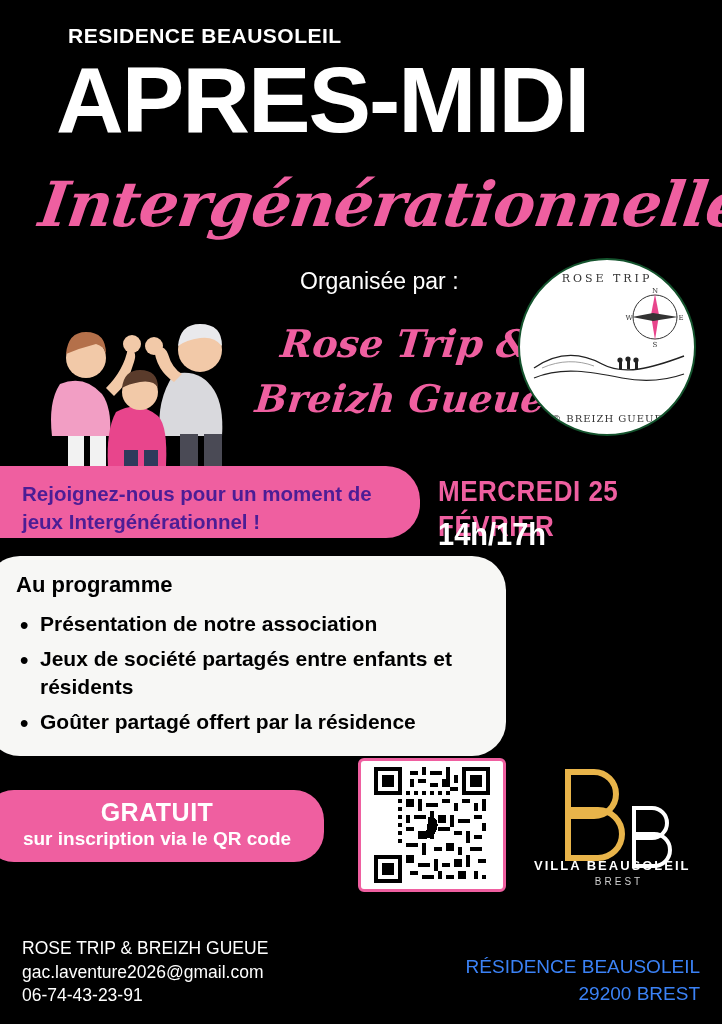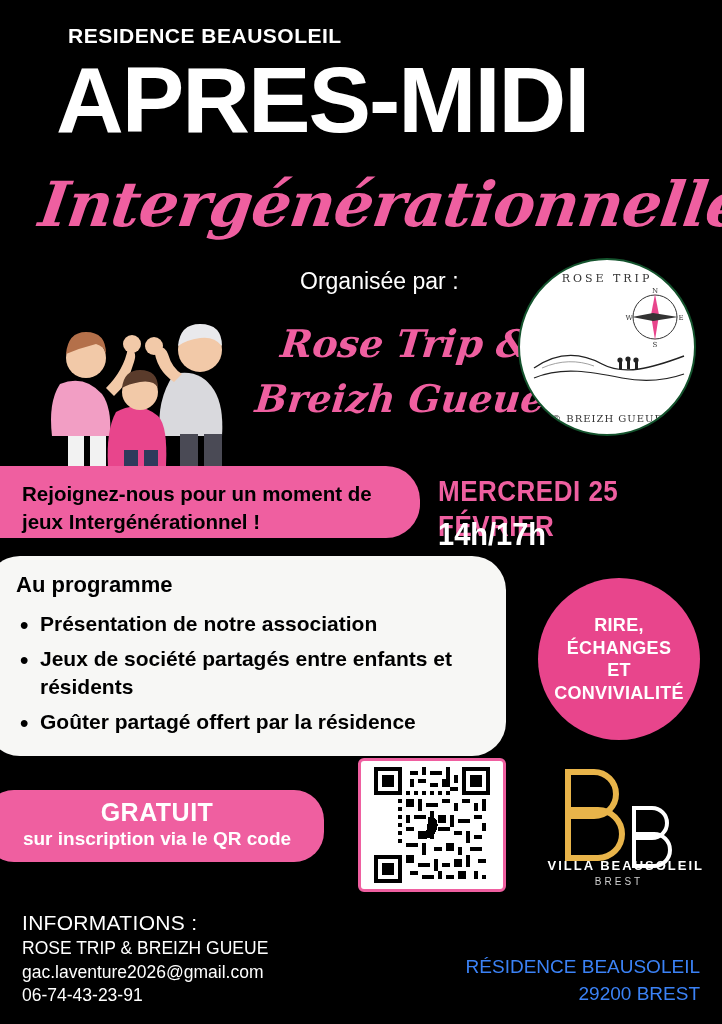--- a/index.html
+++ b/index.html
@@ -118,21 +118,21 @@
     position: absolute;
     left: 0; top: 466px;
     width: 420px;
     padding: 14px 20px 3px 22px;
     background: #ef5fa0;
     border-top-right-radius: 34px;
     border-bottom-right-radius: 34px;
     font-size: 20.5px;
     font-weight: bold;
     line-height: 1.35;
-    color: #000000;
+    color: #4c1d95;
   }
 
   
   .date-line {
     position: absolute;
     left: 438px; top: 474px;
     font-size: 26px;
     font-weight: bold;
     letter-spacing: 0.5px;
     color: #ef5fa0;
@@ -237,21 +237,21 @@
   
   .villa-logo {
     position: absolute;
     right: 18px; top: 752px;
     width: 170px; height: 140px;
   }
   .villa-name {
     position: absolute;
     right: 18px; top: 858px;
     width: 170px;
-    text-align: right;
+    text-align: left;
     font-size: 13px;
     letter-spacing: 2px;
     color: #ffffff;
     font-weight: bold;
   }
   .villa-city {
     position: absolute;
     right: 18px; top: 876px;
     width: 170px;
     text-align: center;
@@ -360,26 +360,20 @@
 
   <div class="programme">
     <h2>Au programme</h2>
     <ul>
       <li>Présentation de notre association</li>
       <li>Jeux de société partagés entre enfants et résidents</li>
       <li>Goûter partagé offert par la résidence</li>
     </ul>
   </div>
 
-  <div class="circle-badge">
-    <span style="white-space: pre-line;">RIRE,
-ÉCHANGES
-ET
-CONVIVIALITÉ</span>
-  </div>
 
   <div class="qr-box">
     <svg class="qr-canvas" viewBox="0 0 29 29" shape-rendering="crispEdges">
       <rect width="29" height="29" fill="#fff"></rect>
       <g fill="#000">
 
         <rect x="0" y="0" width="7" height="1"></rect>
           <rect x="0" y="6" width="7" height="1"></rect>
         <rect x="0" y="0" width="1" height="7"></rect>
           <rect x="6" y="0" width="1" height="7"></rect>
@@ -478,21 +472,20 @@
   <svg class="villa-logo" viewBox="0 0 170 140">
     <path d="M34 20 h26 a22 22 0 0 1 0 44 h-26 Z" fill="none" stroke="#e8b44a" stroke-width="6"></path>
     <path d="M34 58 h30 a24 24 0 0 1 0 48 h-30 Z" fill="none" stroke="#e8b44a" stroke-width="6"></path>
     <path d="M100 56 h18 a15 15 0 0 1 0 30 h-18 Z" fill="none" stroke="#ffffff" stroke-width="4"></path>
     <path d="M100 82 h20 a16 16 0 0 1 0 32 h-20 Z" fill="none" stroke="#ffffff" stroke-width="4"></path>
   </svg>
   <div class="villa-name">VILLA BEAUSOLEIL</div>
   <div class="villa-city">BREST</div>
 
   <div class="footer-left">
-    <div class="f-head">INFORMATIONS :</div>
     <div class="f-line">ROSE TRIP &amp; BREIZH GUEUE</div>
     <div class="f-line">gac.laventure2026@gmail.com</div>
     <div class="f-line">06-74-43-23-91</div>
   </div>
 
   <div class="footer-right">
     <div>RÉSIDENCE BEAUSOLEIL</div>
     <div>29200 BREST</div>
   </div>
 

